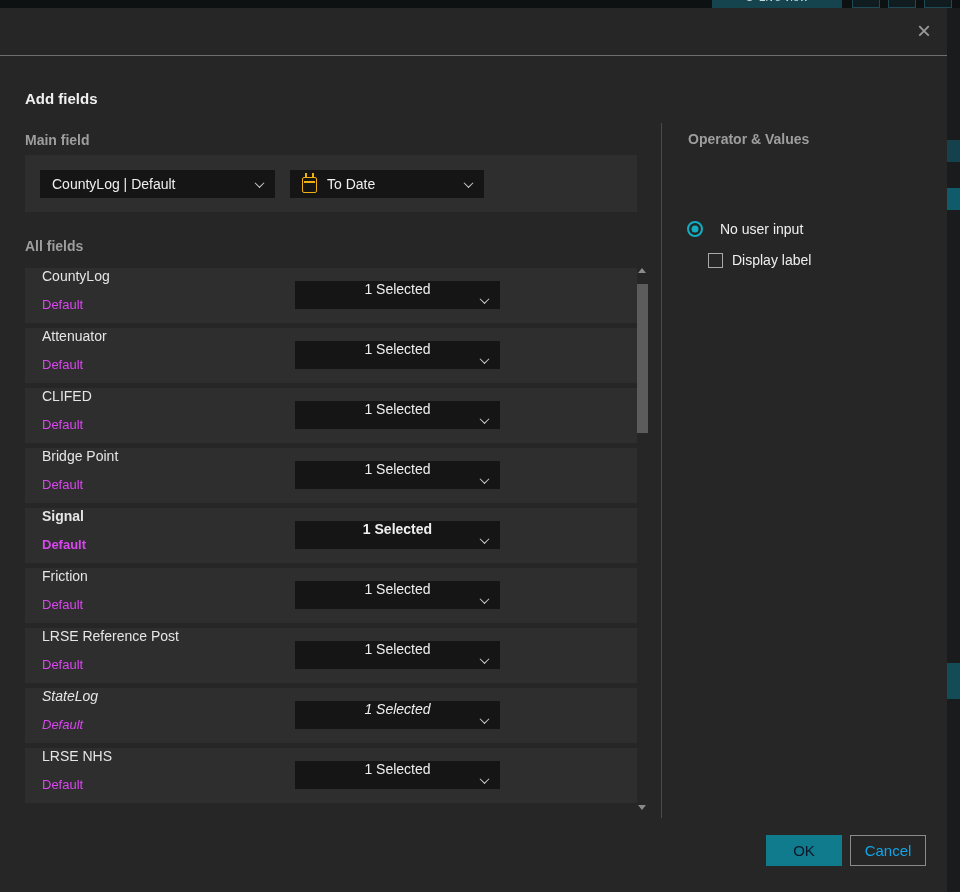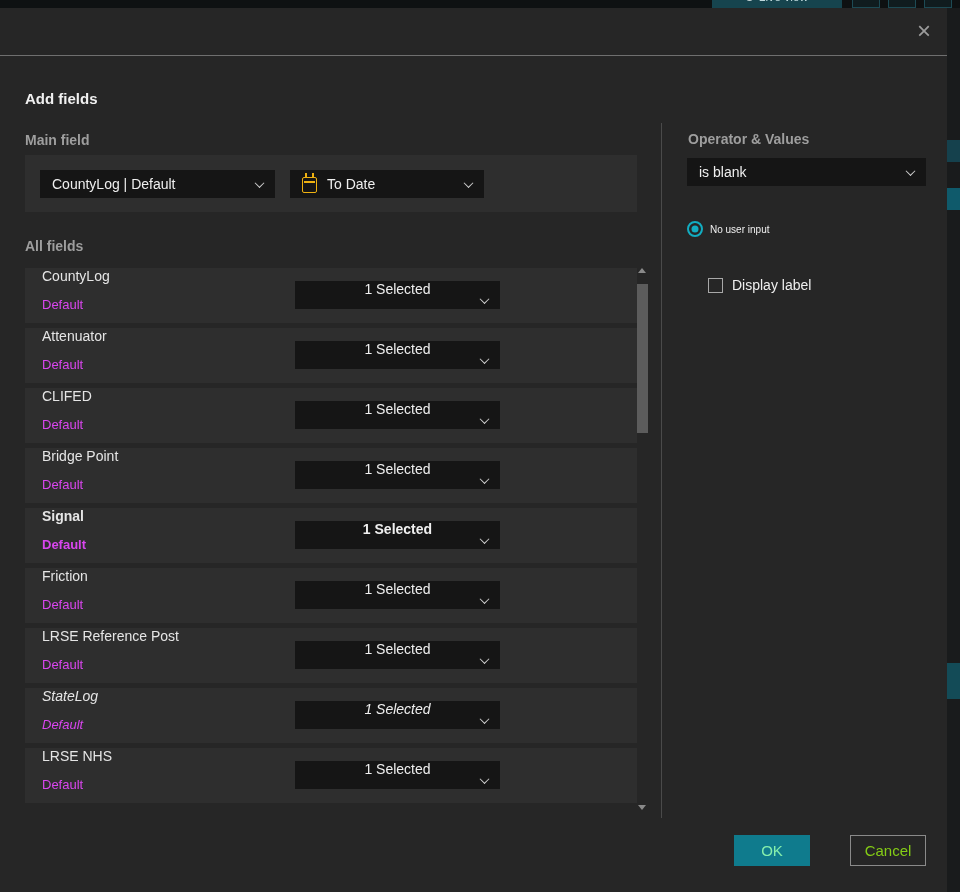--- a/index.html
+++ b/index.html
@@ -119,37 +119,37 @@
 
   .radio-row { position:absolute; left:687px; top:213px; display:flex; align-items:center; }
   .radio {
     width:16px; height:16px; border-radius:50%;
     border:2px solid #12adc1; position:relative; flex:0 0 auto; cursor:pointer;
   }
   .radio .dot {
     position:absolute; left:50%; top:50%; width:7px; height:7px; border-radius:50%;
     background:#12adc1; transform:translate(-50%,-50%);
   }
-  .radio-row .lbl { margin-left:7px; font-size:10px; color:#efefef; }
-
-  .check-row { position:absolute; left:708px; top:244px; display:flex; align-items:center;margin-top:25px; }
+  .radio-row .lbl { margin-left:17px; font-size:14px; color:#efefef; }
+
+  .check-row { position:absolute; left:708px; top:244px; display:flex; align-items:center; }
   .checkbox {
     width:15px; height:15px; border:1.5px solid #a8a8a8; background:transparent;
     flex:0 0 auto; cursor:pointer;
   }
   .check-row .lbl { margin-left:9px; font-size:14px; color:#efefef; }
 
   
   .btn {
     position:absolute; top:827px; width:76px; height:31px;
     display:flex; align-items:center; justify-content:center;
     font-size:15px; cursor:pointer;
   }
-  .btn-ok { left:734px; background:#0f7b8d; color:#86efac; }
-  .btn-cancel { left:850px; background:transparent; border:1px solid #8a8a8a; color:#84cc16; }
+  .btn-ok { left:766px; background:#0f7b8d; color:#0f172a; }
+  .btn-cancel { left:850px; background:transparent; border:1px solid #8a8a8a; color:#0ea5e9; }
 </style>
 </head>
 <body>
 
 <div class="top-strip">
   <div class="live-view-chip">
     <span class="live-dot"></span>
     <span>Live view</span>
   </div>
   <div class="strip-btn" style="left:852px;"></div>
@@ -265,24 +265,20 @@
   <div class="scrollbar">
     <div class="scroll-arrow arrow-up"></div>
     <div class="scroll-thumb"></div>
     <div class="scroll-arrow arrow-down"></div>
   </div>
 
   <div class="v-divider"></div>
 
   <div class="sub-label op-label">Operator &amp; Values</div>
 
-  <div class="select op-select">
-    <span>is blank</span>
-    <span class="chev"></span>
-  </div>
 
   <div class="radio-row">
     <span class="radio">
         <span class="dot"></span>
       </span>
     <span class="lbl">No user input</span>
   </div>
 
   <div class="check-row">
     <span class="checkbox"></span>

